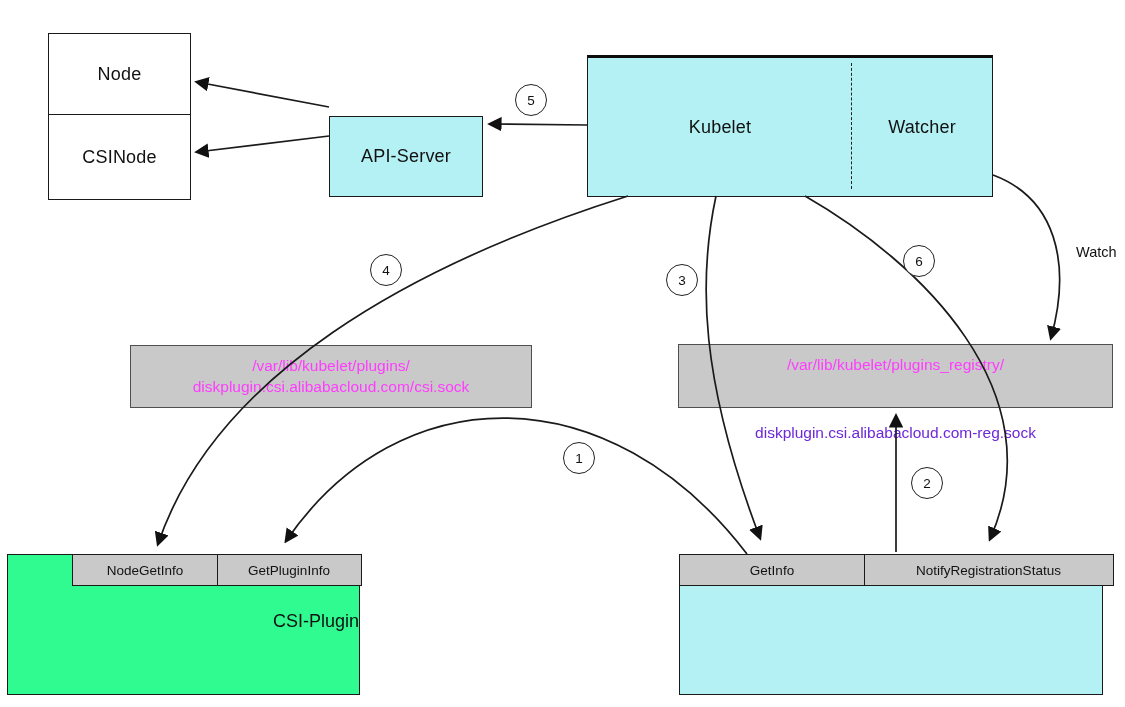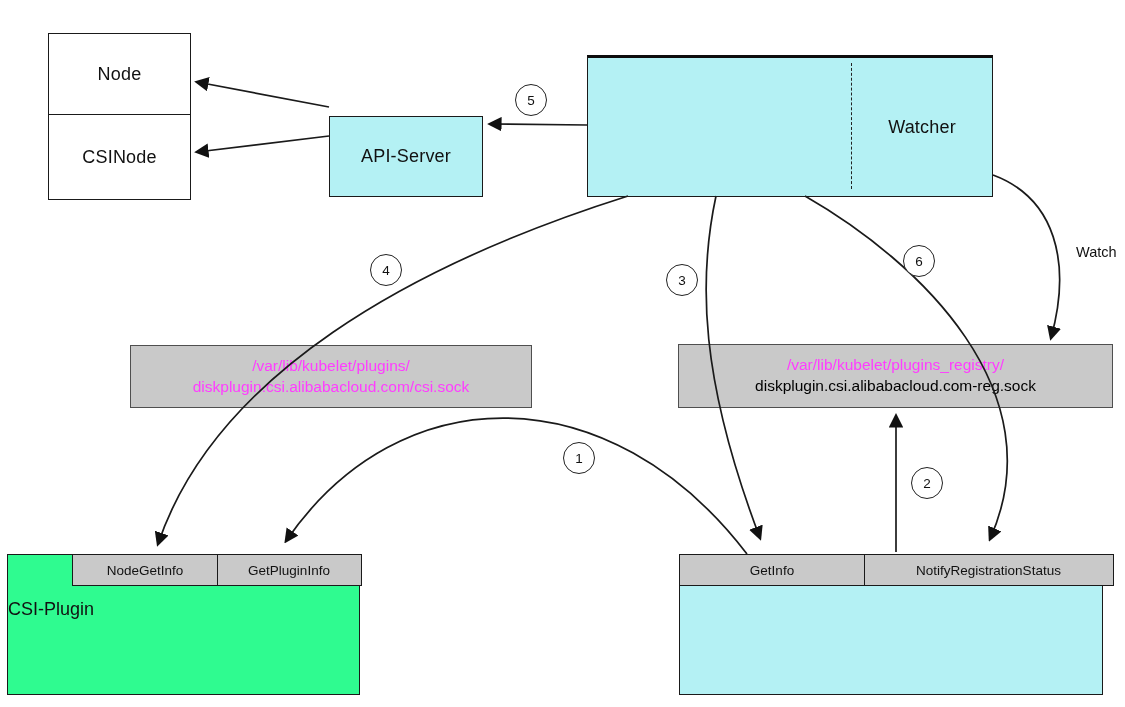--- a/index.html
+++ b/index.html
@@ -23,28 +23,28 @@
   .kubelet-box{left:587px;top:55px;width:406px;height:142px;background:#b4f1f4;border-top:3.5px solid #0d0d0d;z-index:1;}
   .kw-divider{position:absolute;left:263px;top:5px;bottom:7px;width:0;border-left:1.7px dashed #222;}
   .kubelet-lbl{position:absolute;left:0;top:0;width:264px;height:100%;}
   .watcher-lbl{position:absolute;left:264px;top:0;right:0;height:100%;}
 
   
   .sock{background:#c9c9c9;border:1.7px solid #4f4f4f;text-align:center;font-size:15.5px;line-height:21px;padding-top:9px;z-index:1;}
   .sock1{left:130px;top:345px;width:402px;height:63px;}
   .sock2{left:678px;top:344px;width:435px;height:64px;}
   .magenta{color:#ff3dff;}
-  .blacktxt{color:#000000;}
+  .blacktxt{color:#6d28d9;margin-top:47px;}
 
   
   .csi-plugin{left:7px;top:554px;width:353px;height:141px;background:#2ffb90;z-index:1;}
   .registrar{left:679px;top:554px;width:424px;height:141px;background:#b4f1f4;z-index:1;}
   .tab{position:absolute;top:-1px;height:32px;box-sizing:border-box;border:1.7px solid #1a1a1a;
        background:#c9c9c9;display:flex;align-items:center;justify-content:center;font-size:13.5px;}
-  .big-lbl{position:absolute;left:0;top:44px;width:100%;text-align:left;font-size:18px;}
+  .big-lbl{position:absolute;left:0;top:56px;width:100%;text-align:right;font-size:18px;}
 
   
   .step{position:absolute;width:30px;height:30px;border-radius:50%;background:#fff;border:1.6px solid #222;
         display:flex;align-items:center;justify-content:center;font-size:13.5px;z-index:4;}
 
   .watch-lbl{position:absolute;left:1076px;top:244px;font-size:14.5px;z-index:2;}
 
   svg.overlay{position:absolute;left:0;top:0;z-index:3;pointer-events:none;}
   svg.overlay path{fill:none;stroke:#1a1a1a;stroke-width:1.7px;}
 </style>
@@ -60,20 +60,23 @@
     <div class="csinode-cell center">
       <span class="lbl">CSINode</span>
     </div>
   </div>
 
   <div class="bx api-server center">
     <span class="lbl">API-Server</span>
   </div>
 
   <div class="bx kubelet-box">
+    <div class="kubelet-lbl center">
+      <span class="lbl">Kubelet</span>
+    </div>
     <div class="kw-divider"></div>
     <div class="watcher-lbl center">
       <span class="lbl">Watcher</span>
     </div>
   </div>
 
   <div class="bx sock sock1">
     <div class="magenta">/var/lib/kubelet/plugins/</div>
     <div class="magenta">diskplugin.csi.alibabacloud.com/csi.sock</div>
   </div>

